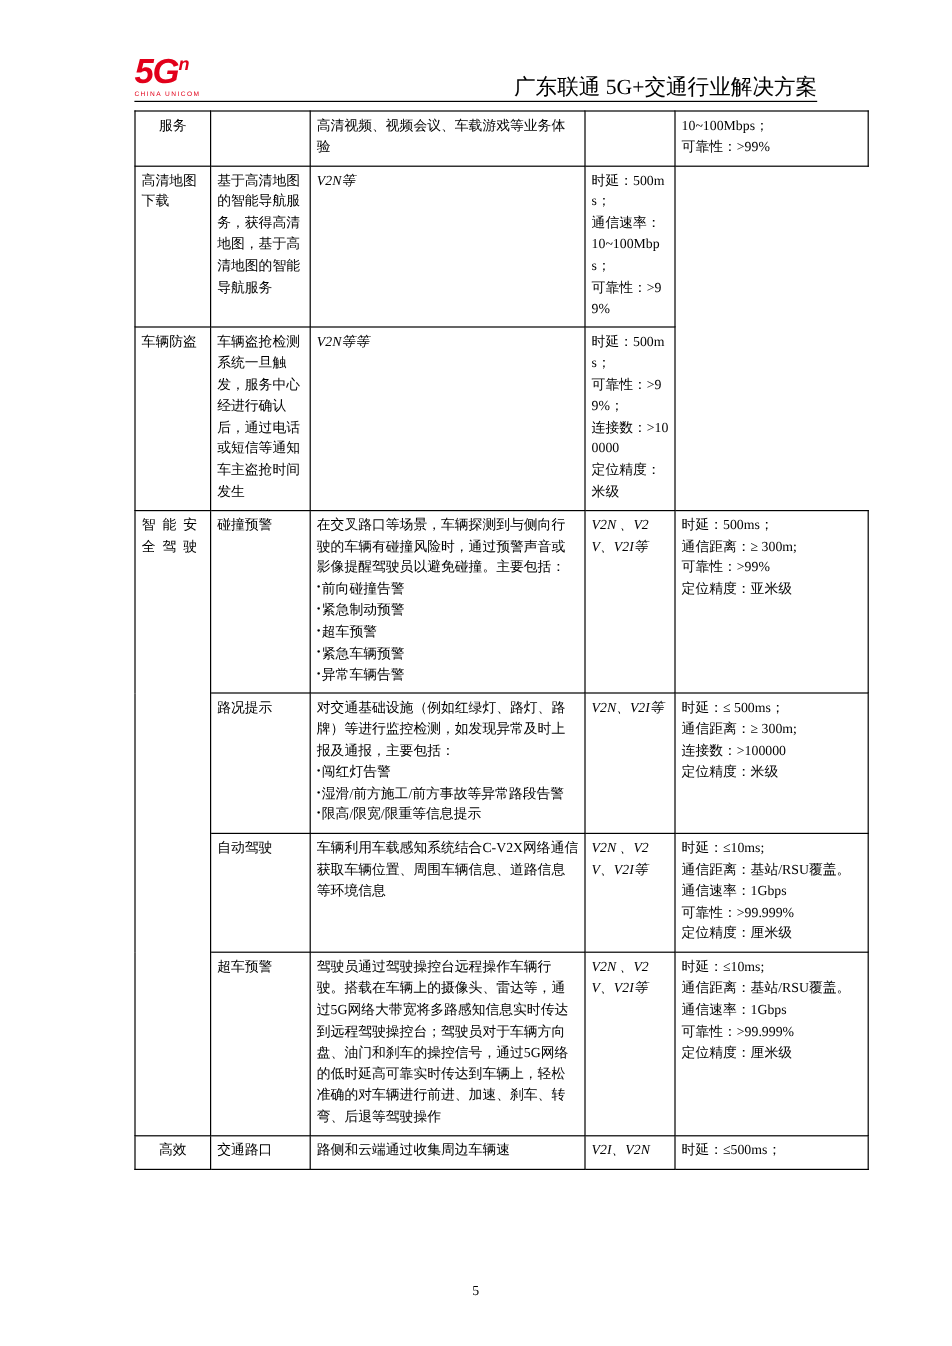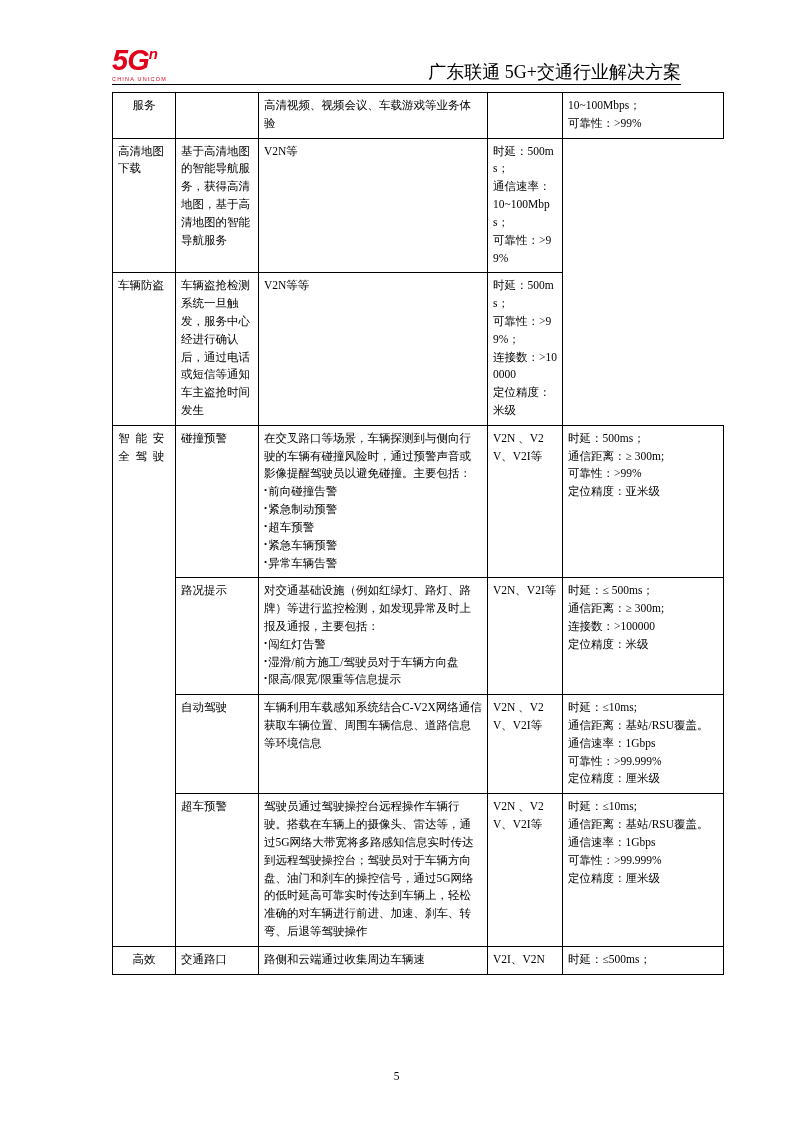--- a/index.html
+++ b/index.html
@@ -92,21 +92,21 @@
     vertical-align: top;
     padding: 4px 5px 5px 5px;
     font-family: "Liberation Serif", serif;
     font-size: 11.5px;
     line-height: 1.55;
     word-break: break-all;
   }
   td.c1 { width: 52px; text-align: center; }
   td.c2 { width: 72px; }
   td.c3 { width: 218px; }
-  td.c4 { width: 64px; }
+  td.c4 { width: 64px; font-style: italic; }
   td.c5 { width: 150px; }
 
   .cat-vert {
     letter-spacing: 0.5em;
     line-height: 1.9;
   }
   .cell-line { display: block; }
   .bullet-line { display: block; text-indent: 0; font-family: Liberation Serif, serif; }
   .bullet-line::before {
     content: "\2022";
@@ -198,21 +198,21 @@
             <span class="cell-line">可靠性：&gt;99%</span>
             <span class="cell-line">定位精度：亚米级</span>
           </td>
         </tr>
 
         <tr>
           <td class="c2">路况提示</td>
           <td class="c3">
             <span class="cell-line">对交通基础设施（例如红绿灯、路灯、路牌）等进行监控检测，如发现异常及时上报及通报，主要包括：</span>
             <span class="bullet-line">闯红灯告警</span>
-            <span class="bullet-line">湿滑/前方施工/驾驶员对于车辆方向盘</span>
+            <span class="bullet-line">湿滑/前方施工/前方事故等异常路段告警</span>
             <span class="bullet-line">限高/限宽/限重等信息提示</span>
           </td>
           <td class="c4">V2N、V2I等</td>
           <td class="c5">
             <span class="cell-line">时延：≤ 500ms；</span>
             <span class="cell-line">通信距离：≥ 300m;</span>
             <span class="cell-line">连接数：&gt;100000</span>
             <span class="cell-line">定位精度：米级</span>
           </td>
         </tr>

